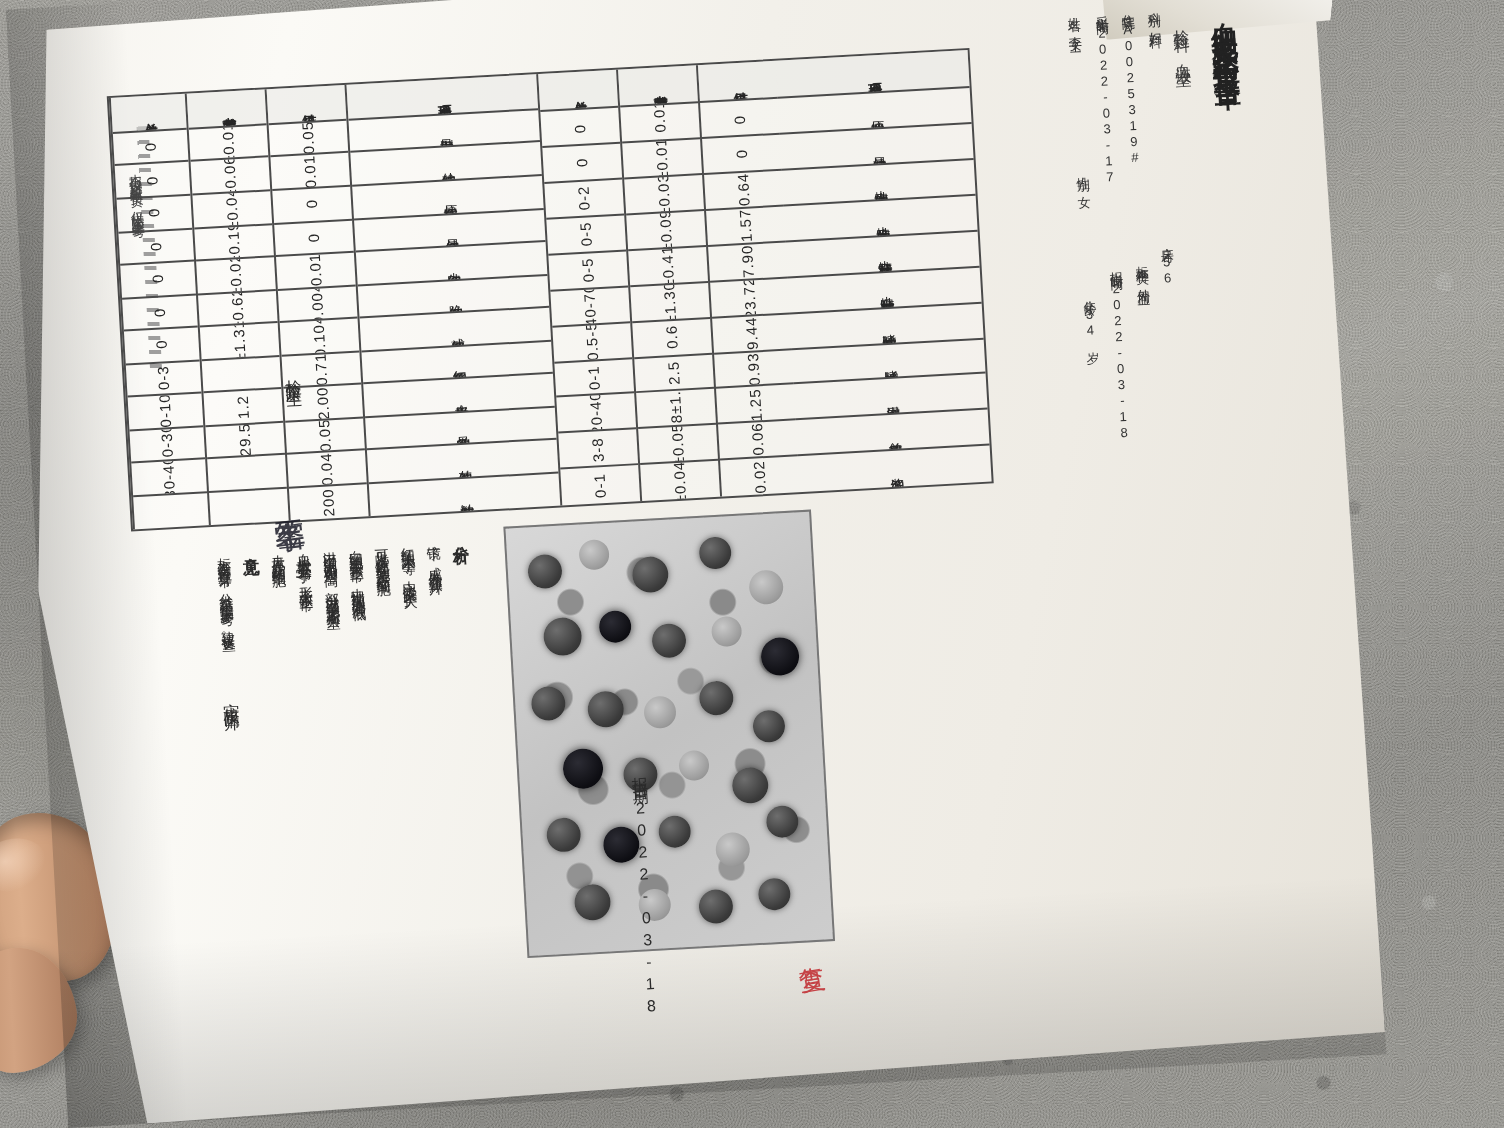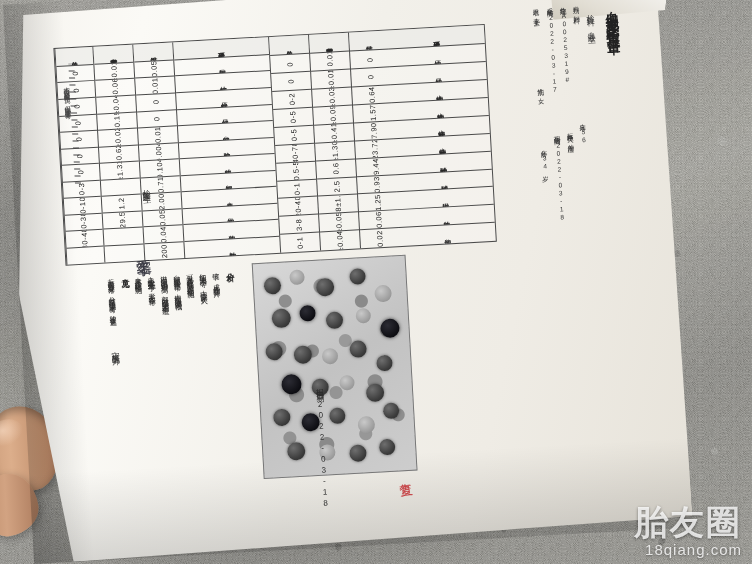--- a/index.html
+++ b/index.html
@@ -650,17 +650,13 @@
       <div class="sig-script">王宇签名</div>
 
       <div class="notes">本报告仅对所检标本负责，仅供临床医生参考。</div>
 
       <div class="date-line"><span>报告日期：</span><span>2022-03-18</span></div>
 
       <div class="redmark">复查</div>
     </div>
   </div>
 
-  <div class="wm">
-    <div class="big">胎友圈</div>
-    <div class="small">18qiang.com</div>
-  </div>
 </div>
 
 </body></html>

